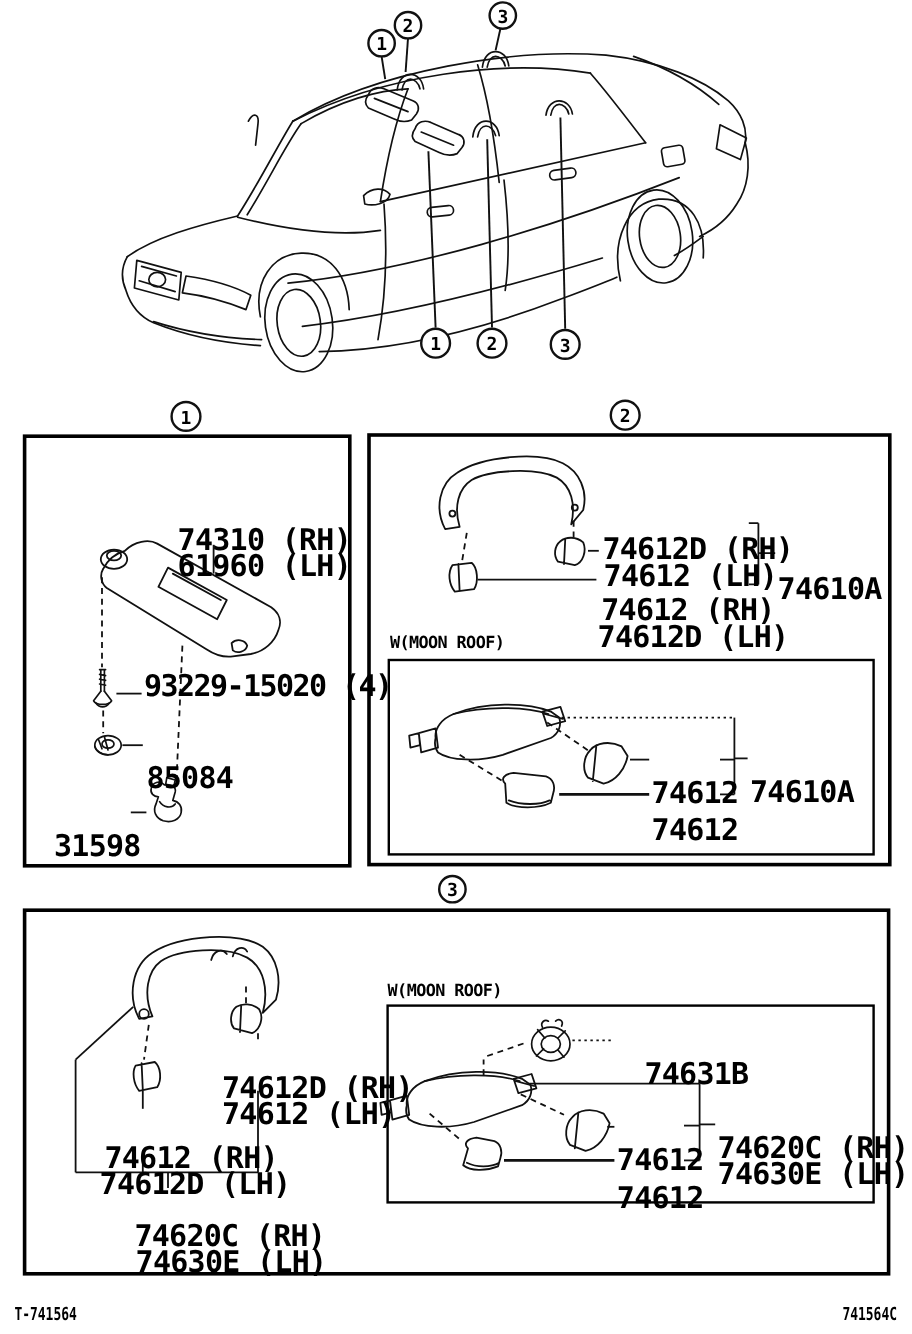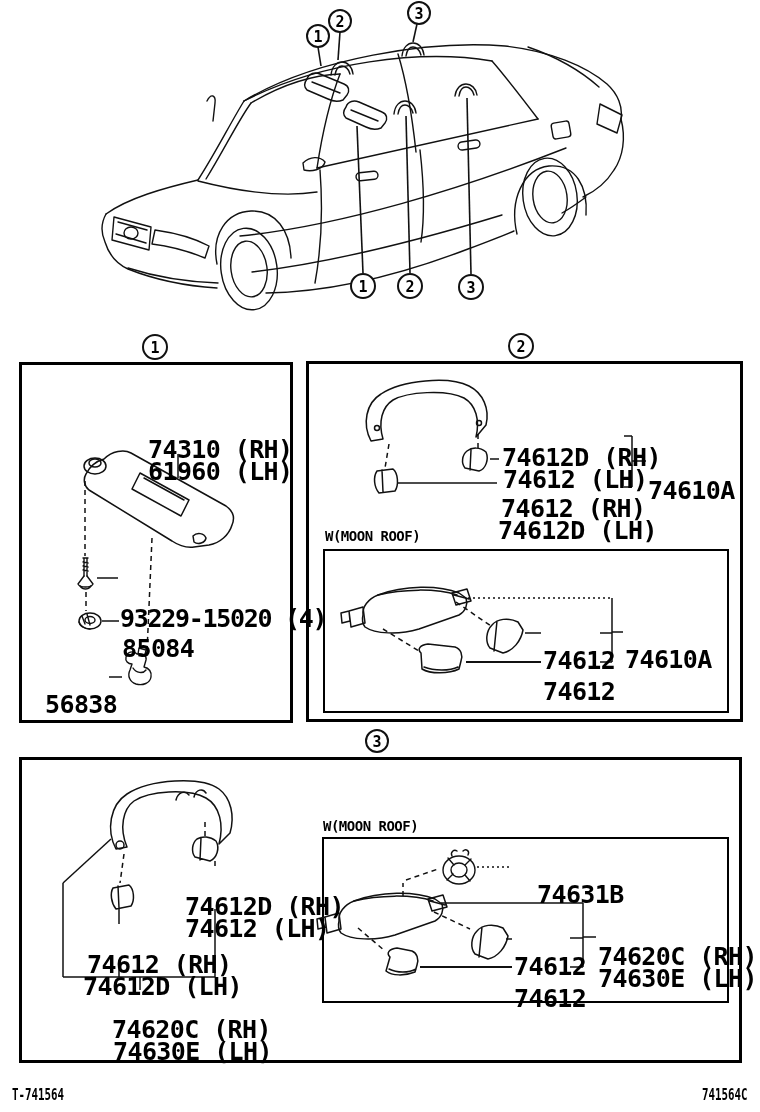--- a/index.html
+++ b/index.html
@@ -235,23 +235,23 @@
       <text x="410" y="292">2</text>
       <text x="471" y="293">3</text>
       <text x="155" y="353">1</text>
       <text x="521" y="352">2</text>
       <text x="377" y="747">3</text>
     </g>
   </svg>
 
   <div class="plabel" style="left:148px;top:410px;">74310 (RH)</div>
   <div class="plabel" style="left:148px;top:432px;">61960 (LH)</div>
-  <div class="plabel plabel-sm" style="left:120px;top:579px;text-align:right;">93229-15020 (4)</div>
+  <div class="plabel plabel-sm" style="left:120px;top:532px;text-align:right;">93229-15020 (4)</div>
   <div class="plabel" style="left:122px;top:609px;">85084</div>
-  <div class="plabel" style="left:45px;top:665px;">56838</div>
+  <div class="plabel" style="left:45px;top:665px;">31598</div>
 
   <div class="plabel" style="left:502px;top:418px;">74612D (RH)</div>
   <div class="plabel" style="left:503px;top:440px;">74612 (LH)</div>
   <div class="plabel" style="left:501px;top:469px;">74612 (RH)</div>
   <div class="plabel" style="left:498px;top:491px;">74612D (LH)</div>
   <div class="plabel" style="left:648px;top:451px;">74610A</div>
   <div class="mnote" style="left:325px;top:528px;">W(MOON ROOF)</div>
   <div class="plabel" style="left:543px;top:621px;">74612</div>
   <div class="plabel" style="left:625px;top:620px;">74610A</div>
   <div class="plabel" style="left:543px;top:652px;">74612</div>

